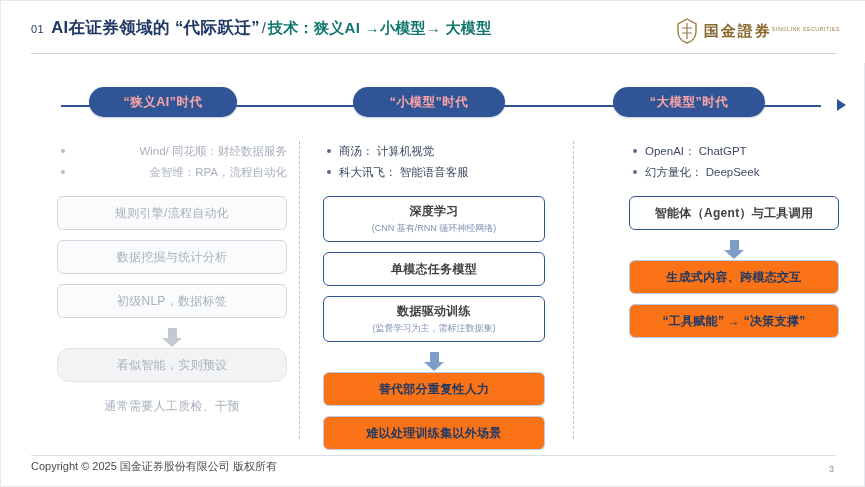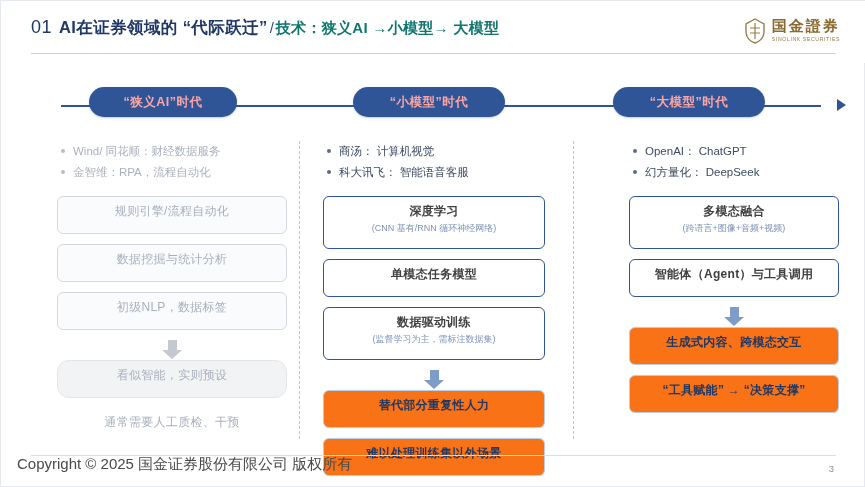--- a/index.html
+++ b/index.html
@@ -32,21 +32,21 @@
   }
   .title-row {
     position: absolute;
     left: 30px;
     top: 16px;
     display: flex;
     align-items: baseline;
     white-space: nowrap;
   }
   .title-num {
-    font-size: 18px;
+    font-size: 11px;
     color: #1f3864;
     font-weight: 400;
     letter-spacing: .5px;
   }
   .title-main {
     font-size: 16.5px;
     color: #1f3864;
     font-weight: 700;
     margin-left: 7px;
     letter-spacing: .4px;
@@ -80,21 +80,21 @@
     align-items: center;
     height: 34px;
   }
   .logo-mark {
     width: 22px; height: 26px;
     margin-right: 6px;
     position: relative;
   }
   .logo-text {
     display: flex;
-    flex-direction: column;
+    flex-direction: row;
     line-height: 1;
   }
   .logo-cn {
     font-size: 15px;
     color: #8a6a2f;
     font-family: "Liberation Serif", serif;
     font-weight: 700;
     letter-spacing: 2px;
   }
   .logo-en {
@@ -179,33 +179,33 @@
   }
   .bullets li::before {
     content: "";
     position: absolute;
     left: 4px;
     top: 8px;
     width: 4px; height: 4px;
     border-radius: 50%;
     background: #5b6b89;
   }
-  .bullets.faded li { color: #a9b0bd; }
+  .bullets.faded li { color: #a9b0bd; text-align: right; }
   .bullets.faded li::before { background: #b8bec9; }
 
   .cards {
     margin-top: 13px;
   }
   .card {
     box-sizing: border-box;
     border-radius: 6px;
     border: 1px solid #2f5597;
     background: #ffffff;
     margin-bottom: 10px;
-    padding: 7px 6px 14px 6px;
+    padding: 7px 6px 7px 6px;
     text-align: center;
     min-height: 34px;
     display: flex;
     flex-direction: column;
     align-items: center;
     justify-content: center;
   }
   .card .c-main {
     font-size: 12px;
     color: #404040;
@@ -275,23 +275,23 @@
   .footer-rule {
     position: absolute;
     left: 30px;
     bottom: 30px;
     width: 805px;
     height: 1px;
     background: #d8dde6;
   }
   .copyright {
     position: absolute;
-    left: 16px;
+    left: 30px;
     bottom: 12px;
-    font-size: 15px;
+    font-size: 11px;
     color: #4a4a4a;
   }
   .page-num {
     position: absolute;
     right: 30px;
     bottom: 12px;
     font-size: 9.5px;
     color: #8a8f99;
   }
 </style>
@@ -390,24 +390,20 @@
     </div>
   </div>
 
   <div class="col col3">
     <ul class="bullets">
       <li>OpenAI： ChatGPT</li>
       <li>幻方量化： DeepSeek</li>
     </ul>
     <div class="cards">
       <div class="card">
-        <span class="c-main">多模态融合</span>
-        <span class="c-sub">(跨语言+图像+音频+视频)</span>
-      </div>
-      <div class="card">
         <span class="c-main">智能体（Agent）与工具调用</span>
       </div>
     </div>
     <div class="down-arrow blue">
         <span class="shaft"></span>
       </div>
     <div class="card filled" style="margin-top:10px;">
       <span class="c-main">生成式内容、跨模态交互</span>
     </div>
     <div class="card filled">

